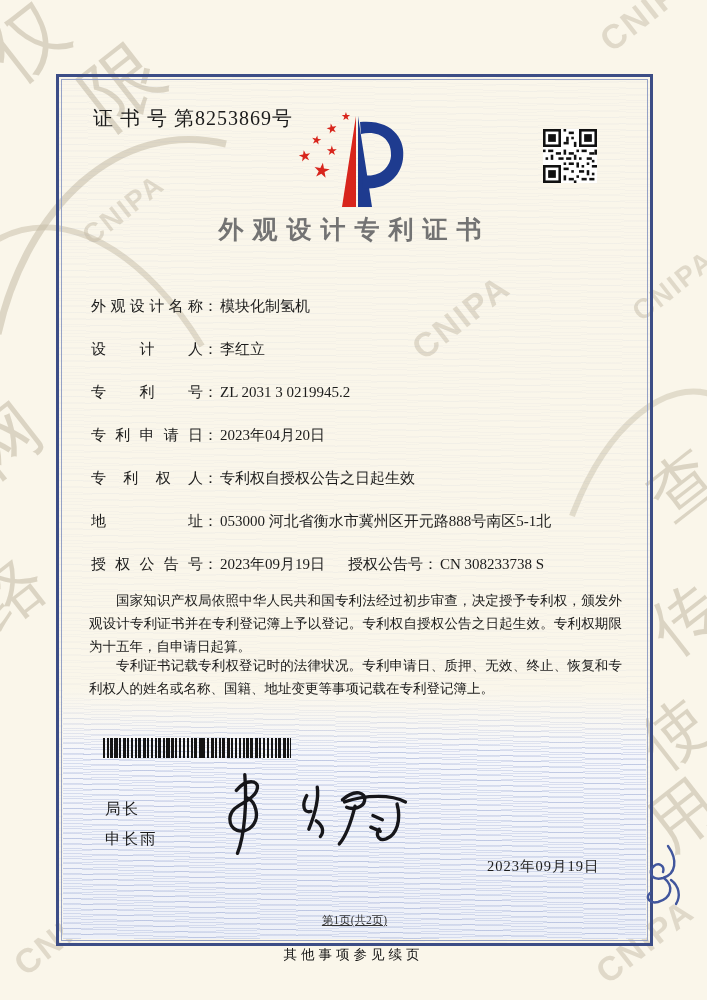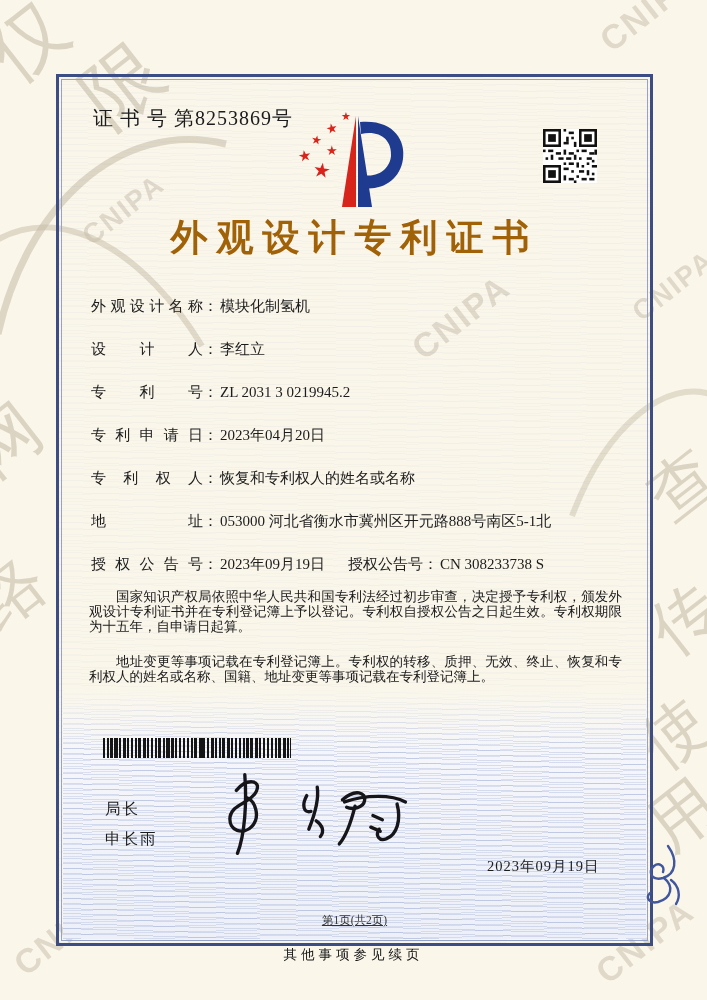--- a/index.html
+++ b/index.html
@@ -31,27 +31,27 @@
       linear-gradient(180deg,#f7f8fc 0%,#edf0f8 100%);}
   .waves-band::after{content:"";position:absolute;inset:0;
     background:linear-gradient(180deg,#faf6ea 0%,rgba(250,246,234,0) 26%);}
   
   .content{position:absolute;inset:0;z-index:2;}
   .cert-no{position:absolute;left:34px;top:28px;font-size:20px;letter-spacing:1px;font-family:Liberation Serif, serif;}
   .logo{position:absolute;left:240px;top:36px;width:110px;height:98px;}
   .logo .star{position:absolute;color:#d8251c;line-height:1;}
   .qr{position:absolute;left:484px;top:52px;width:54px;height:54px;}
   .title{position:absolute;left:0;right:0;top:136px;text-align:center;
-    font-size:37px;font-weight:700;letter-spacing:9px;color:#a16207;}
+    font-size:25px;font-weight:700;letter-spacing:9px;color:#737373;}
   .frow{position:absolute;left:32px;font-size:15px;white-space:nowrap;}
   .flabel{display:inline-block;width:112px;text-align:justify;text-align-last:justify;vertical-align:bottom;}
   .fcolon{display:inline-block;}
   .fvalue{display:inline-block;margin-left:2px;}
   .grant-right{position:absolute;left:257px;top:0;}
-  .para{position:absolute;left:30px;width:533px;font-size:13.5px;line-height:15px;
+  .para{position:absolute;left:30px;width:533px;font-size:13.5px;line-height:23px;
     text-align:justify;text-indent:2em;color:#191919;}
   .barcode{position:absolute;left:44px;top:661px;width:188px;height:20px;
     background:
       repeating-linear-gradient(90deg,#151515 0 2px,transparent 2px 4px),
       repeating-linear-gradient(90deg,#151515 0 1px,transparent 1px 7px),
       repeating-linear-gradient(90deg,#151515 0 1px,transparent 1px 11px);}
   .signer{position:absolute;left:46px;font-size:15.5px;letter-spacing:2px;}
   .sig-svg{position:absolute;left:148px;top:692px;width:210px;height:90px;}
   .issue-date{position:absolute;left:428px;top:780px;font-size:14.5px;letter-spacing:1px;}
   .page-info{position:absolute;left:0;right:0;top:836px;text-align:center;font-size:11.5px;color:#333;text-decoration:underline;}
@@ -177,32 +177,32 @@
     <div class="frow" style="top:220px;">
       <span class="flabel">外观设计名称</span><span class="fcolon">：</span><span class="fvalue">模块化制氢机</span>
     </div>
     <div class="frow" style="top:306px;">
       <span class="flabel">专利号</span><span class="fcolon">：</span><span class="fvalue">ZL 2031 3 0219945.2</span>
     </div>
     <div class="frow" style="top:349px;">
       <span class="flabel">专利申请日</span><span class="fcolon">：</span><span class="fvalue">2023年04月20日</span>
     </div>
     <div class="frow" style="top:392px;">
-      <span class="flabel">专利权人</span><span class="fcolon">：</span><span class="fvalue">恢复和专利权人的姓名或名称</span>
+      <span class="flabel">专利权人</span><span class="fcolon">：</span><span class="fvalue">专利权自授权公告之日起生效</span>
     </div>
     <div class="frow" style="top:435px;">
       <span class="flabel">地址</span><span class="fcolon">：</span><span class="fvalue">053000 河北省衡水市冀州区开元路888号南区5-1北</span>
     </div>
     <div class="frow" style="top:478px;">
       <span><span class="flabel">授权公告号</span><span class="fcolon">：</span><span class="fvalue">2023年09月19日</span></span>
       <span class="grant-right"><span>授权公告号</span><span>：</span><span class="fvalue">CN 308233738 S</span></span>
     </div>
 
     <div class="para" style="top:512px;">国家知识产权局依照中华人民共和国专利法经过初步审查，决定授予专利权，颁发外观设计专利证书并在专利登记簿上予以登记。专利权自授权公告之日起生效。专利权期限为十五年，自申请日起算。</div>
-    <div class="para" style="top:577px;">地址变更等事项记载在专利登记簿上。专利权的转移、质押、无效、终止、恢复和专利权人的姓名或名称、国籍、地址变更等事项记载在专利登记簿上。</div>
+    <div class="para" style="top:577px;">专利证书记载专利权登记时的法律状况。专利申请日、质押、无效、终止、恢复和专利权人的姓名或名称、国籍、地址变更等事项记载在专利登记簿上。</div>
 
     <div class="barcode"></div>
 
     <div class="signer" style="top:722px;">局长</div>
     <div class="signer" style="top:752px;">申长雨</div>
     <svg class="sig-svg" viewBox="0 0 200 85">
       <g fill="none" stroke="#16161a" stroke-width="3.2" stroke-linecap="round">
         <path d="M28,20 C38,8 52,10 47,21 C42,32 24,33 22,45 C20,59 35,63 43,54 C51,45 46,30 38,27"></path>
         <path d="M36,5 C38,32 36,62 29,80"></path>
         <path d="M95,25 C90,34 92,42 99,40"></path>

